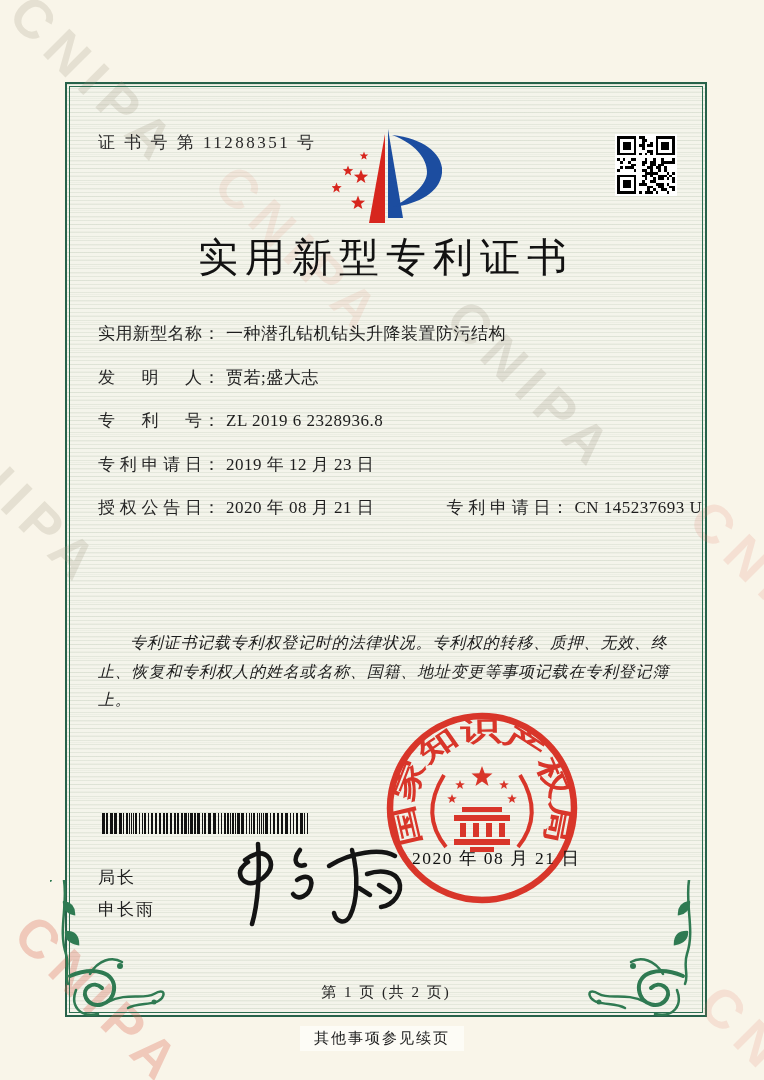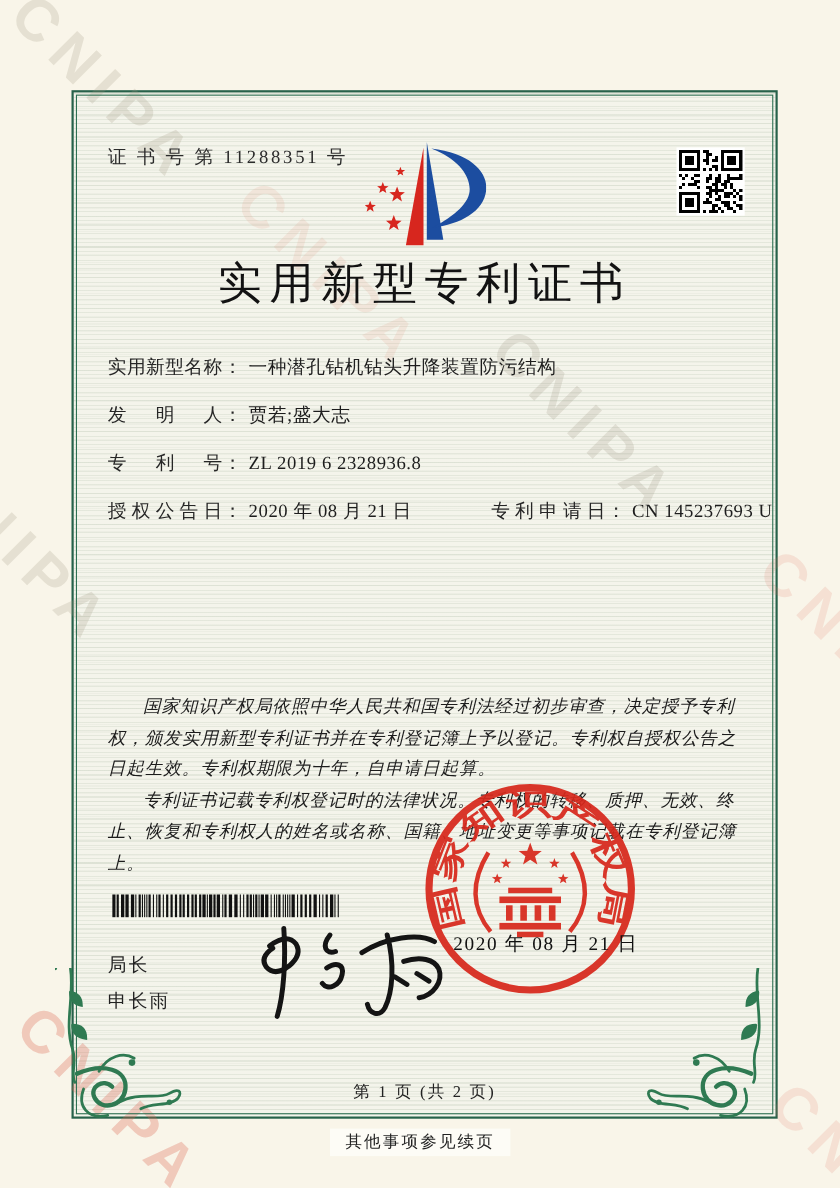--- a/index.html
+++ b/index.html
@@ -333,28 +333,30 @@
     <div class="fields">
       <div class="frow">
         <span class="flabel">实用新型名称</span><span class="fcolon">：</span><span class="fvalue">一种潜孔钻机钻头升降装置防污结构</span>
       </div>
       <div class="frow">
         <span class="flabel">发明人</span><span class="fcolon">：</span><span class="fvalue">贾若;盛大志</span>
       </div>
       <div class="frow">
         <span class="flabel">专利号</span><span class="fcolon">：</span><span class="fvalue">ZL 2019 6 2328936.8</span>
       </div>
+      <div class="frow">
+        <span class="flabel">专利申请日</span><span class="fcolon">：</span><span class="fvalue">2019 年 12 月 23 日</span>
+      </div>
       <div class="frow frow-split">
         <span><span class="flabel">授权公告日</span><span class="fcolon">：</span><span class="fvalue">2020 年 08 月 21 日</span></span>
         <span class="second"><span class="flabel">专利申请日</span><span class="fcolon">：</span><span class="fvalue">CN 145237693 U</span></span>
       </div>
     </div>
 
     <div class="paras">
-      <p>国家知识产权局依照中华人民共和国专利法经过初步审查，决定授予专利权，颁发实用新型专利证书并在专利登记簿上予以登记。专利权自授权公告之日起生效。专利权期限为十年，自申请日起算。</p>
       <p>专利证书记载专利权登记时的法律状况。专利权的转移、质押、无效、终止、恢复和专利权人的姓名或名称、国籍、地址变更等事项记载在专利登记簿上。</p>
     </div>
 
     <svg id="barcode" class="barcode" viewBox="0 0 210 21" preserveAspectRatio="none">
         <rect x="0" y="0" width="3" height="21" fill="#111"></rect>
         <rect x="4" y="0" width="2" height="21" fill="#111"></rect>
         <rect x="8" y="0" width="3" height="21" fill="#111"></rect>
         <rect x="12" y="0" width="3" height="21" fill="#111"></rect>
         <rect x="17" y="0" width="3" height="21" fill="#111"></rect>
         <rect x="21" y="0" width="1" height="21" fill="#111"></rect>

